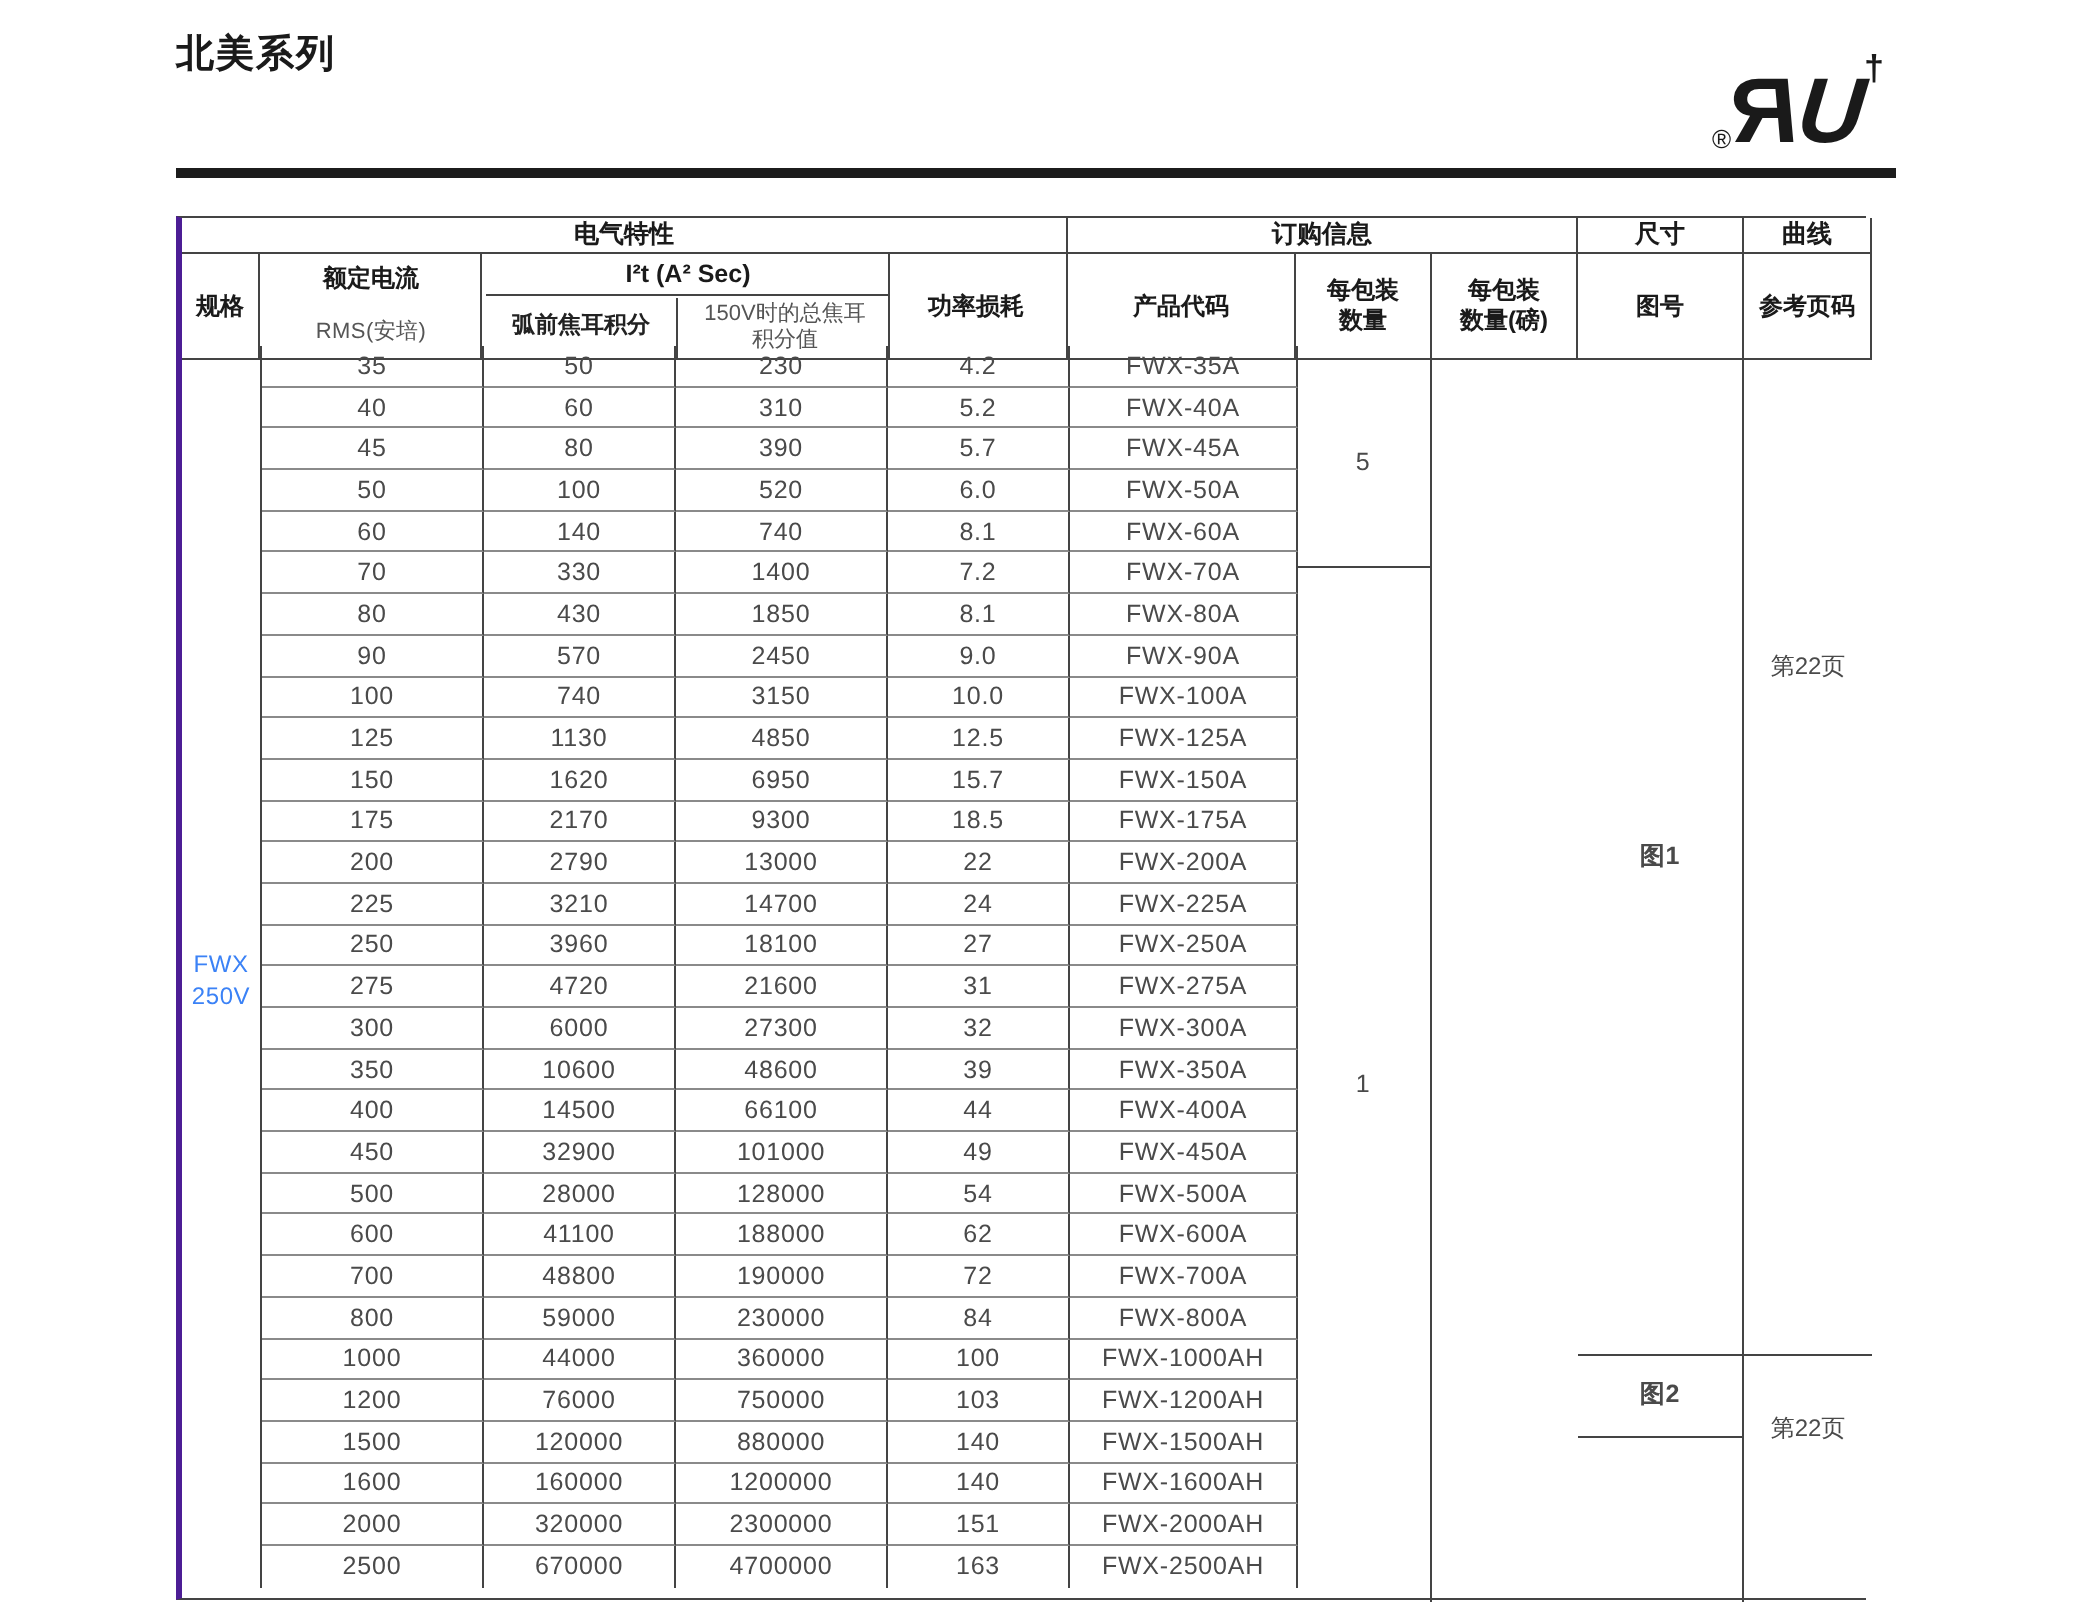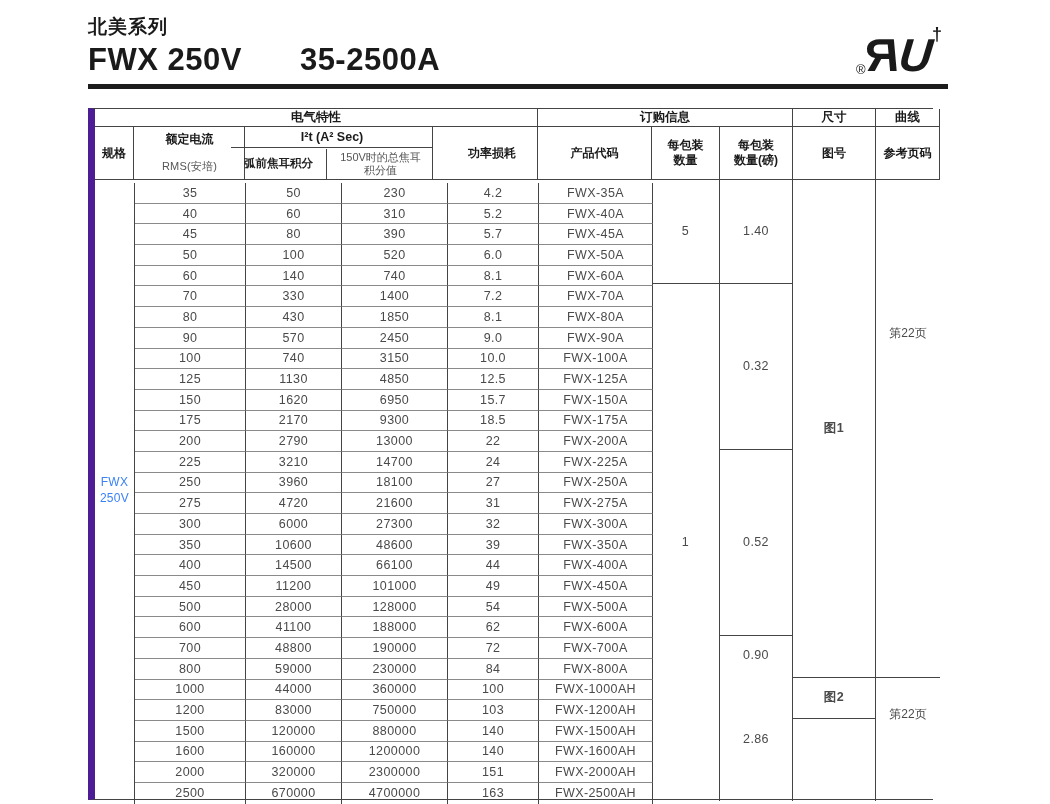--- a/index.html
+++ b/index.html
@@ -14,46 +14,46 @@
   .title-rule { position:absolute; left:88px; top:84px; width:860px; height:5px; background:#1c1c1c; }
 
   .ul-logo { position:absolute; left:856px; top:26px; width:92px; height:56px; }
   .ul-glyphs { position:absolute; left:14px; top:2px; font-size:46px; font-weight:900; font-style:italic; letter-spacing:-4px; transform:skewX(-6deg); }
   .ul-glyphs .mirror { display:inline-block; transform:scaleX(-1); }
   .ul-reg { position:absolute; left:0px; top:36px; font-size:13px; font-weight:normal; font-style:normal; }
   .ul-dagger { position:absolute; left:76px; top:-2px; font-size:18px; font-weight:bold; }
 
   
   .tbl { position:absolute; left:88px; top:108px; width:845px; height:692px;
-         border-top:1px solid #444; border-left:7px solid #4c1d95; border-bottom:1px solid #444; }
+         border-top:1px solid #444; border-left:3px solid #4c1d95; border-bottom:1px solid #444; }
   .cell { position:absolute; display:flex; align-items:center; justify-content:center; text-align:center; }
   .bR { border-right:1px solid #444; }
 
   
   .band { height:17px; }
   .band .cell { top:0; height:17px; font-weight:bold; font-size:12.5px; }
   .hdr-sep { position:absolute; left:0; top:17px; width:845px; height:0; border-top:1px solid #444; }
 
   
   .hrow .cell { top:18px; height:52px; font-size:12px; font-weight:bold; line-height:1.25; flex-direction:column; }
   .sub { font-weight:normal; color:#555; font-size:11px; letter-spacing:0.2px; }
-  .i2t-group { position:absolute; left:136px; top:18px; width:202px; height:52px; border-right:1px solid #444; }
+  .i2t-group { position:absolute; left:152px; top:18px; width:202px; height:52px; border-right:1px solid #444; }
   .i2t-label { position:absolute; left:0; top:0; width:202px; height:21px; border-bottom:1px solid #444;
                display:flex; align-items:center; justify-content:center; font-weight:bold; font-size:12.5px; }
   .i2t-sub { position:absolute; top:22px; height:30px; display:flex; align-items:center; justify-content:center;
              text-align:center; font-size:11px; color:#555; line-height:1.15; }
   .i2t-sub.a { left:0; width:96px; border-right:1px solid #444; font-weight:bold; color:#222; font-size:11.5px; }
   .i2t-sub.b { left:97px; width:105px; }
   .data-top { position:absolute; left:0; top:70px; width:845px; height:0; border-top:1px solid #444; }
 
   
   .spec-col { position:absolute; left:0; top:71px; width:39px; height:621px;
               display:flex; flex-direction:column; align-items:center; justify-content:center;
               font-size:12px; color:#3b82f6; line-height:1.3; letter-spacing:0.3px; }
-  .rows-grid { position:absolute; left:39px; top:74px; width:518px; height:621px;
+  .rows-grid { position:absolute; left:39px; top:64px; width:518px; height:621px;
                display:grid; grid-template-columns:111px 96px 106px 91px 114px;
                grid-auto-rows:20.7px; border-left:1px solid #444; }
   .dcell { display:flex; align-items:center; justify-content:center;
            border-right:1px solid #444; border-bottom:1px solid #8a8a8a;
            font-size:12.5px; color:#4a4a4a; letter-spacing:0.4px; overflow:hidden; }
   .rows-grid .dcell:nth-last-child(-n+5){ border-bottom:none; }
 
   .ov { position:absolute; top:71px; height:621px; }
   .ov .mcell { display:flex; align-items:center; justify-content:center;
                font-size:12.5px; color:#4a4a4a; letter-spacing:0.4px; }
@@ -64,23 +64,20 @@
   .wt-combined { position:relative; }
   .wt-combined span { position:absolute; left:0; right:0; text-align:center; }
   .ref-cell { display:block; text-align:center; font-size:12px; color:#4a4a4a; }
 </style>
 </head>
 <body>
 
 <div class="page">
 
   <div class="series-title">北美系列</div>
-  <div class="main-title">
-    <span>FWX 250V</span><span class="range">35-2500A</span>
-  </div>
   <div class="ul-logo">
     <span class="ul-glyphs"><span class="mirror">R</span><span>U</span></span>
     <span class="ul-reg">®</span>
     <span class="ul-dagger">†</span>
   </div>
   <div class="title-rule"></div>
 
   <div class="tbl">
 
     <div class="band">
@@ -216,21 +213,21 @@
         <div class="dcell">10600</div>
         <div class="dcell">48600</div>
         <div class="dcell">39</div>
         <div class="dcell">FWX-350A</div>
         <div class="dcell">400</div>
         <div class="dcell">14500</div>
         <div class="dcell">66100</div>
         <div class="dcell">44</div>
         <div class="dcell">FWX-400A</div>
         <div class="dcell">450</div>
-        <div class="dcell">11200</div>
+        <div class="dcell">32900</div>
         <div class="dcell">101000</div>
         <div class="dcell">49</div>
         <div class="dcell">FWX-450A</div>
         <div class="dcell">500</div>
         <div class="dcell">28000</div>
         <div class="dcell">128000</div>
         <div class="dcell">54</div>
         <div class="dcell">FWX-500A</div>
         <div class="dcell">600</div>
         <div class="dcell">41100</div>
@@ -246,21 +243,21 @@
         <div class="dcell">59000</div>
         <div class="dcell">230000</div>
         <div class="dcell">84</div>
         <div class="dcell">FWX-800A</div>
         <div class="dcell">1000</div>
         <div class="dcell">44000</div>
         <div class="dcell">360000</div>
         <div class="dcell">100</div>
         <div class="dcell">FWX-1000AH</div>
         <div class="dcell">1200</div>
-        <div class="dcell">83000</div>
+        <div class="dcell">76000</div>
         <div class="dcell">750000</div>
         <div class="dcell">103</div>
         <div class="dcell">FWX-1200AH</div>
         <div class="dcell">1500</div>
         <div class="dcell">120000</div>
         <div class="dcell">880000</div>
         <div class="dcell">140</div>
         <div class="dcell">FWX-1500AH</div>
         <div class="dcell">1600</div>
         <div class="dcell">160000</div>
@@ -277,29 +274,20 @@
         <div class="dcell">4700000</div>
         <div class="dcell">163</div>
         <div class="dcell">FWX-2500AH</div>
       </div>
 
     <div class="ov col-qty">
       <div class="mcell" style="height:103.7px;border-bottom:1px solid #444;">5</div>
       <div class="mcell" style="height:517.3px;">1</div>
     </div>
 
-    <div class="ov col-wt">
-      <div class="mcell" style="height:103.7px;border-bottom:1px solid #444;">1.40</div>
-      <div class="mcell" style="height:165.9px;border-bottom:1px solid #444;">0.32</div>
-      <div class="mcell" style="height:186.6px;border-bottom:1px solid #444;">0.52</div>
-      <div class="mcell wt-combined" style="height:164.8px;">
-        <span style="top:12px;">0.90</span>
-        <span style="top:96px;">2.86</span>
-      </div>
-    </div>
 
     <div class="ov col-fig">
       <div class="mcell" style="height:497.6px;border-bottom:1px solid #444;">图1</div>
       <div class="mcell" style="height:41.5px;border-bottom:1px solid #444;">图2</div>
     </div>
 
     <div class="ov col-ref">
       <div class="ref-cell" style="height:497.6px;border-bottom:1px solid #444;padding-top:145px;">第22页</div>
       <div class="ref-cell" style="height:123.4px;padding-top:28px;">第22页</div>
     </div>

